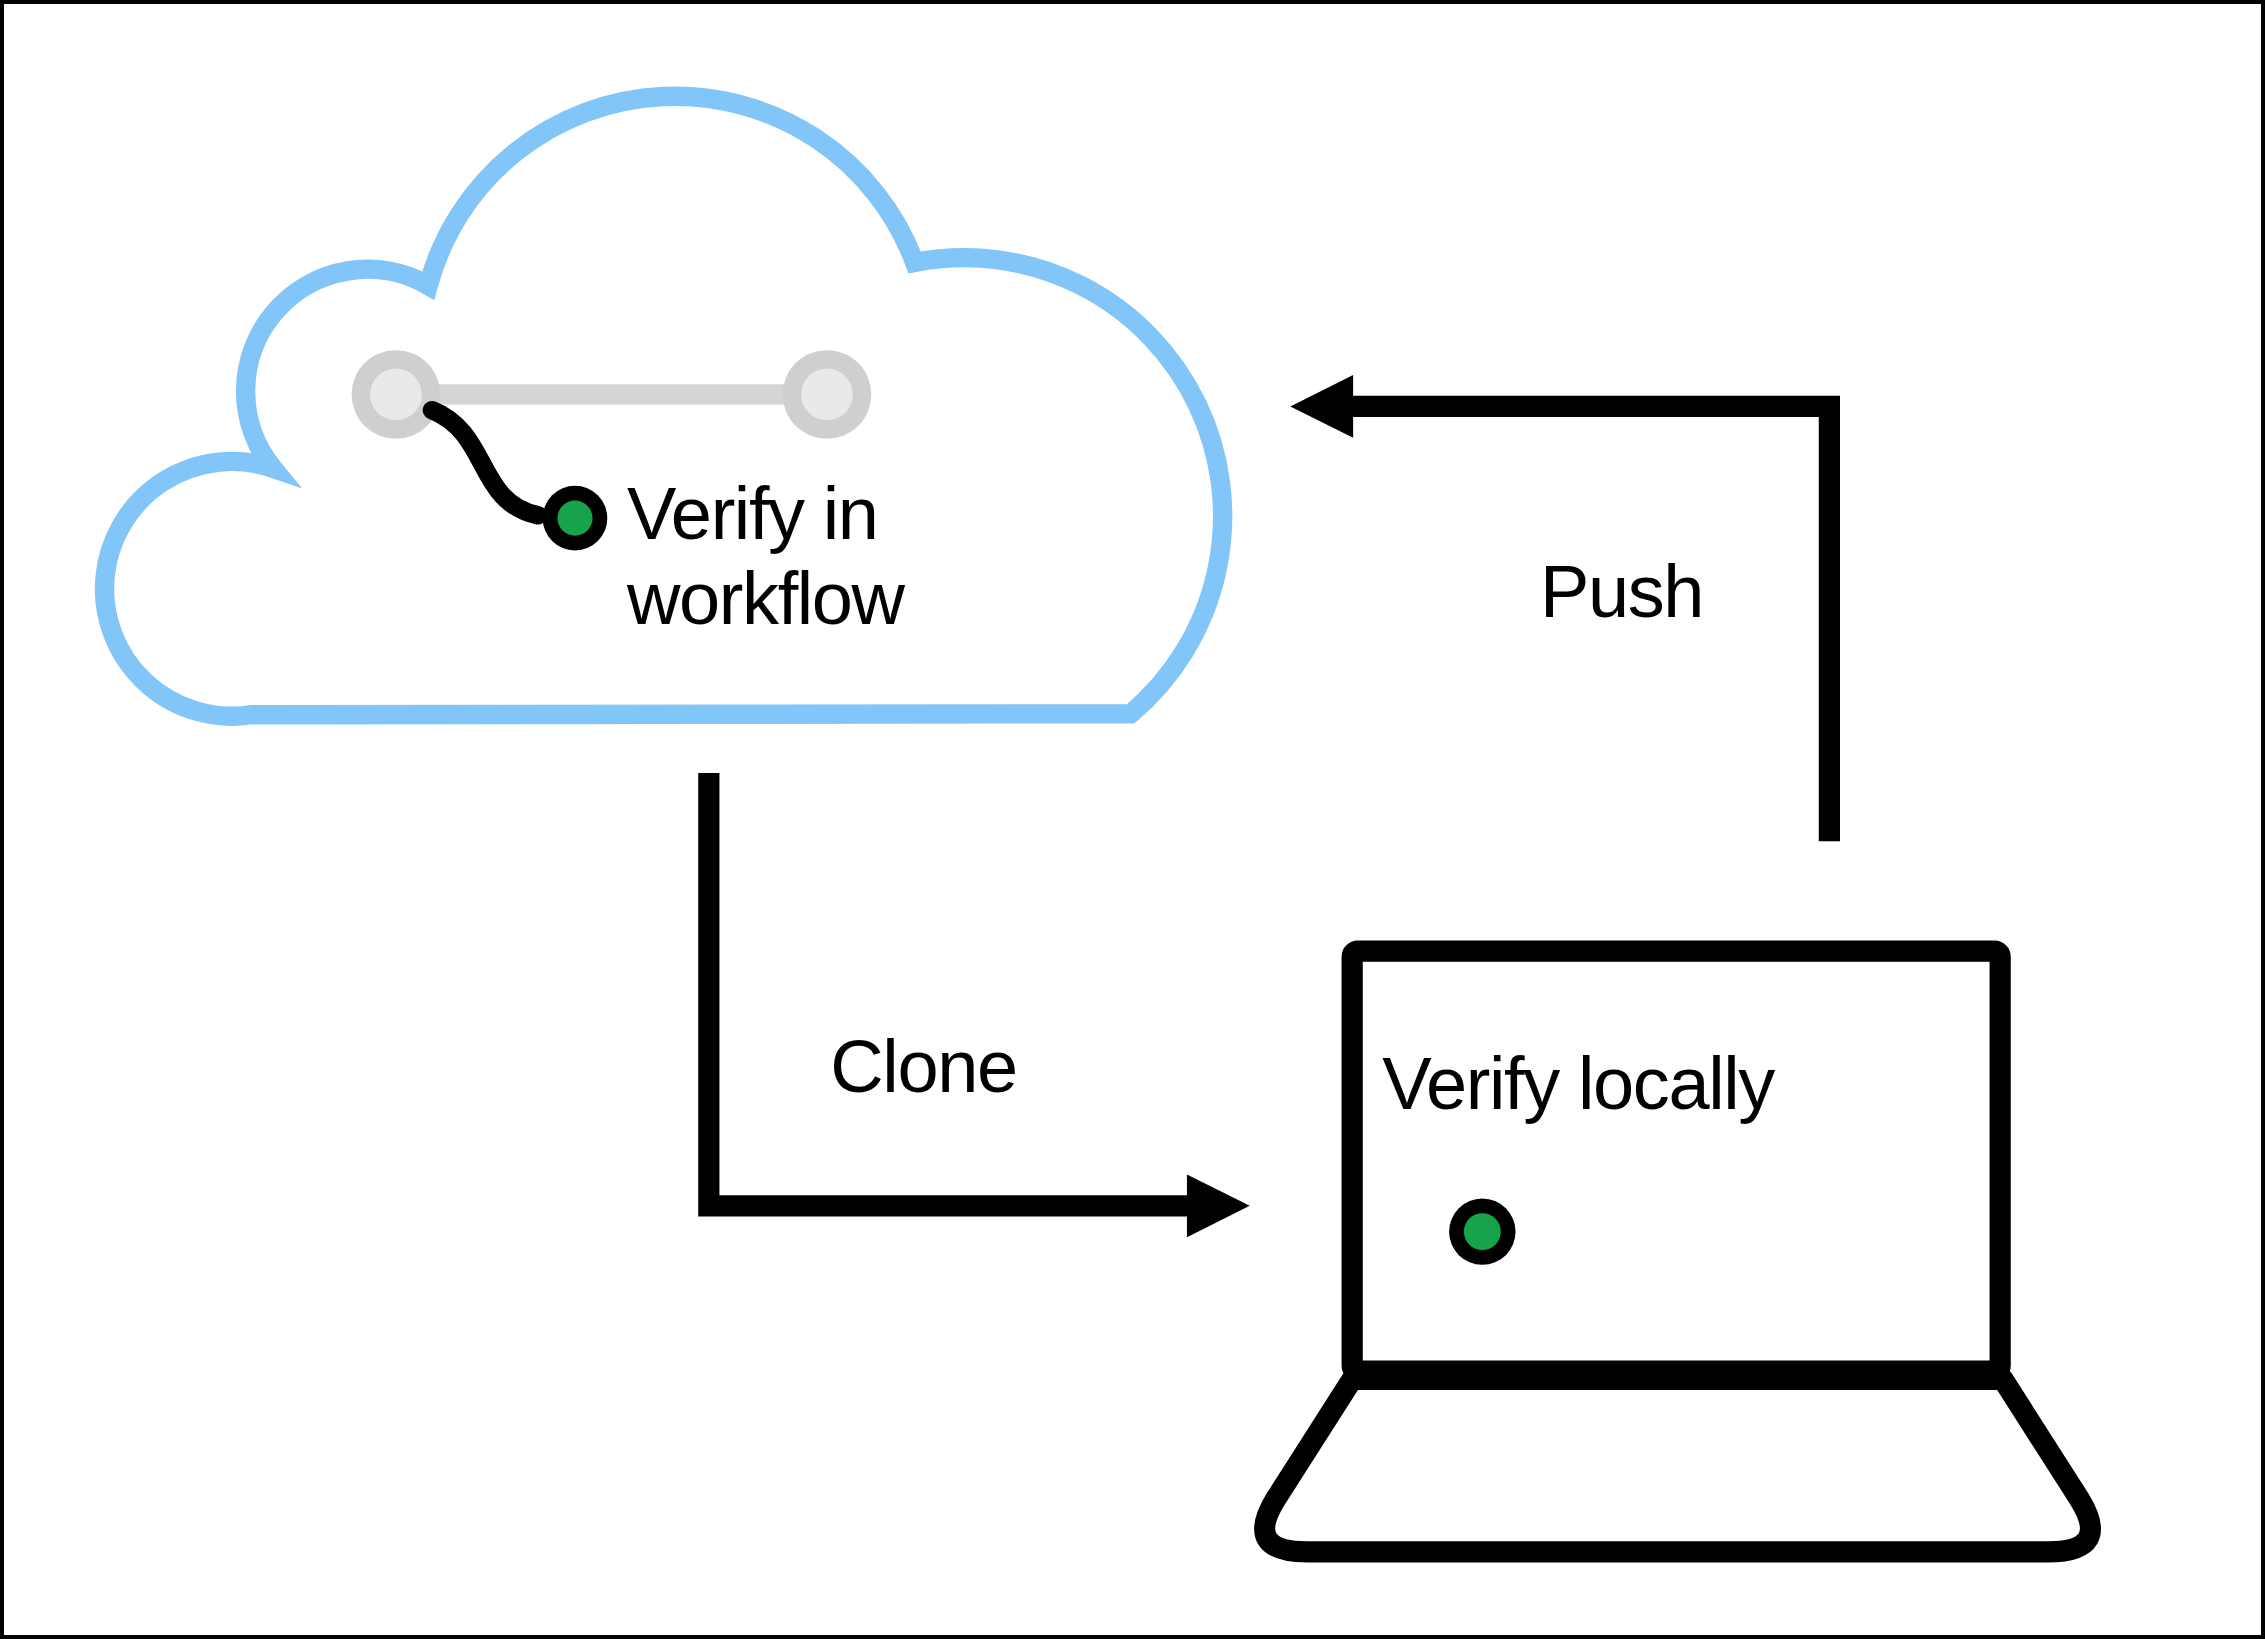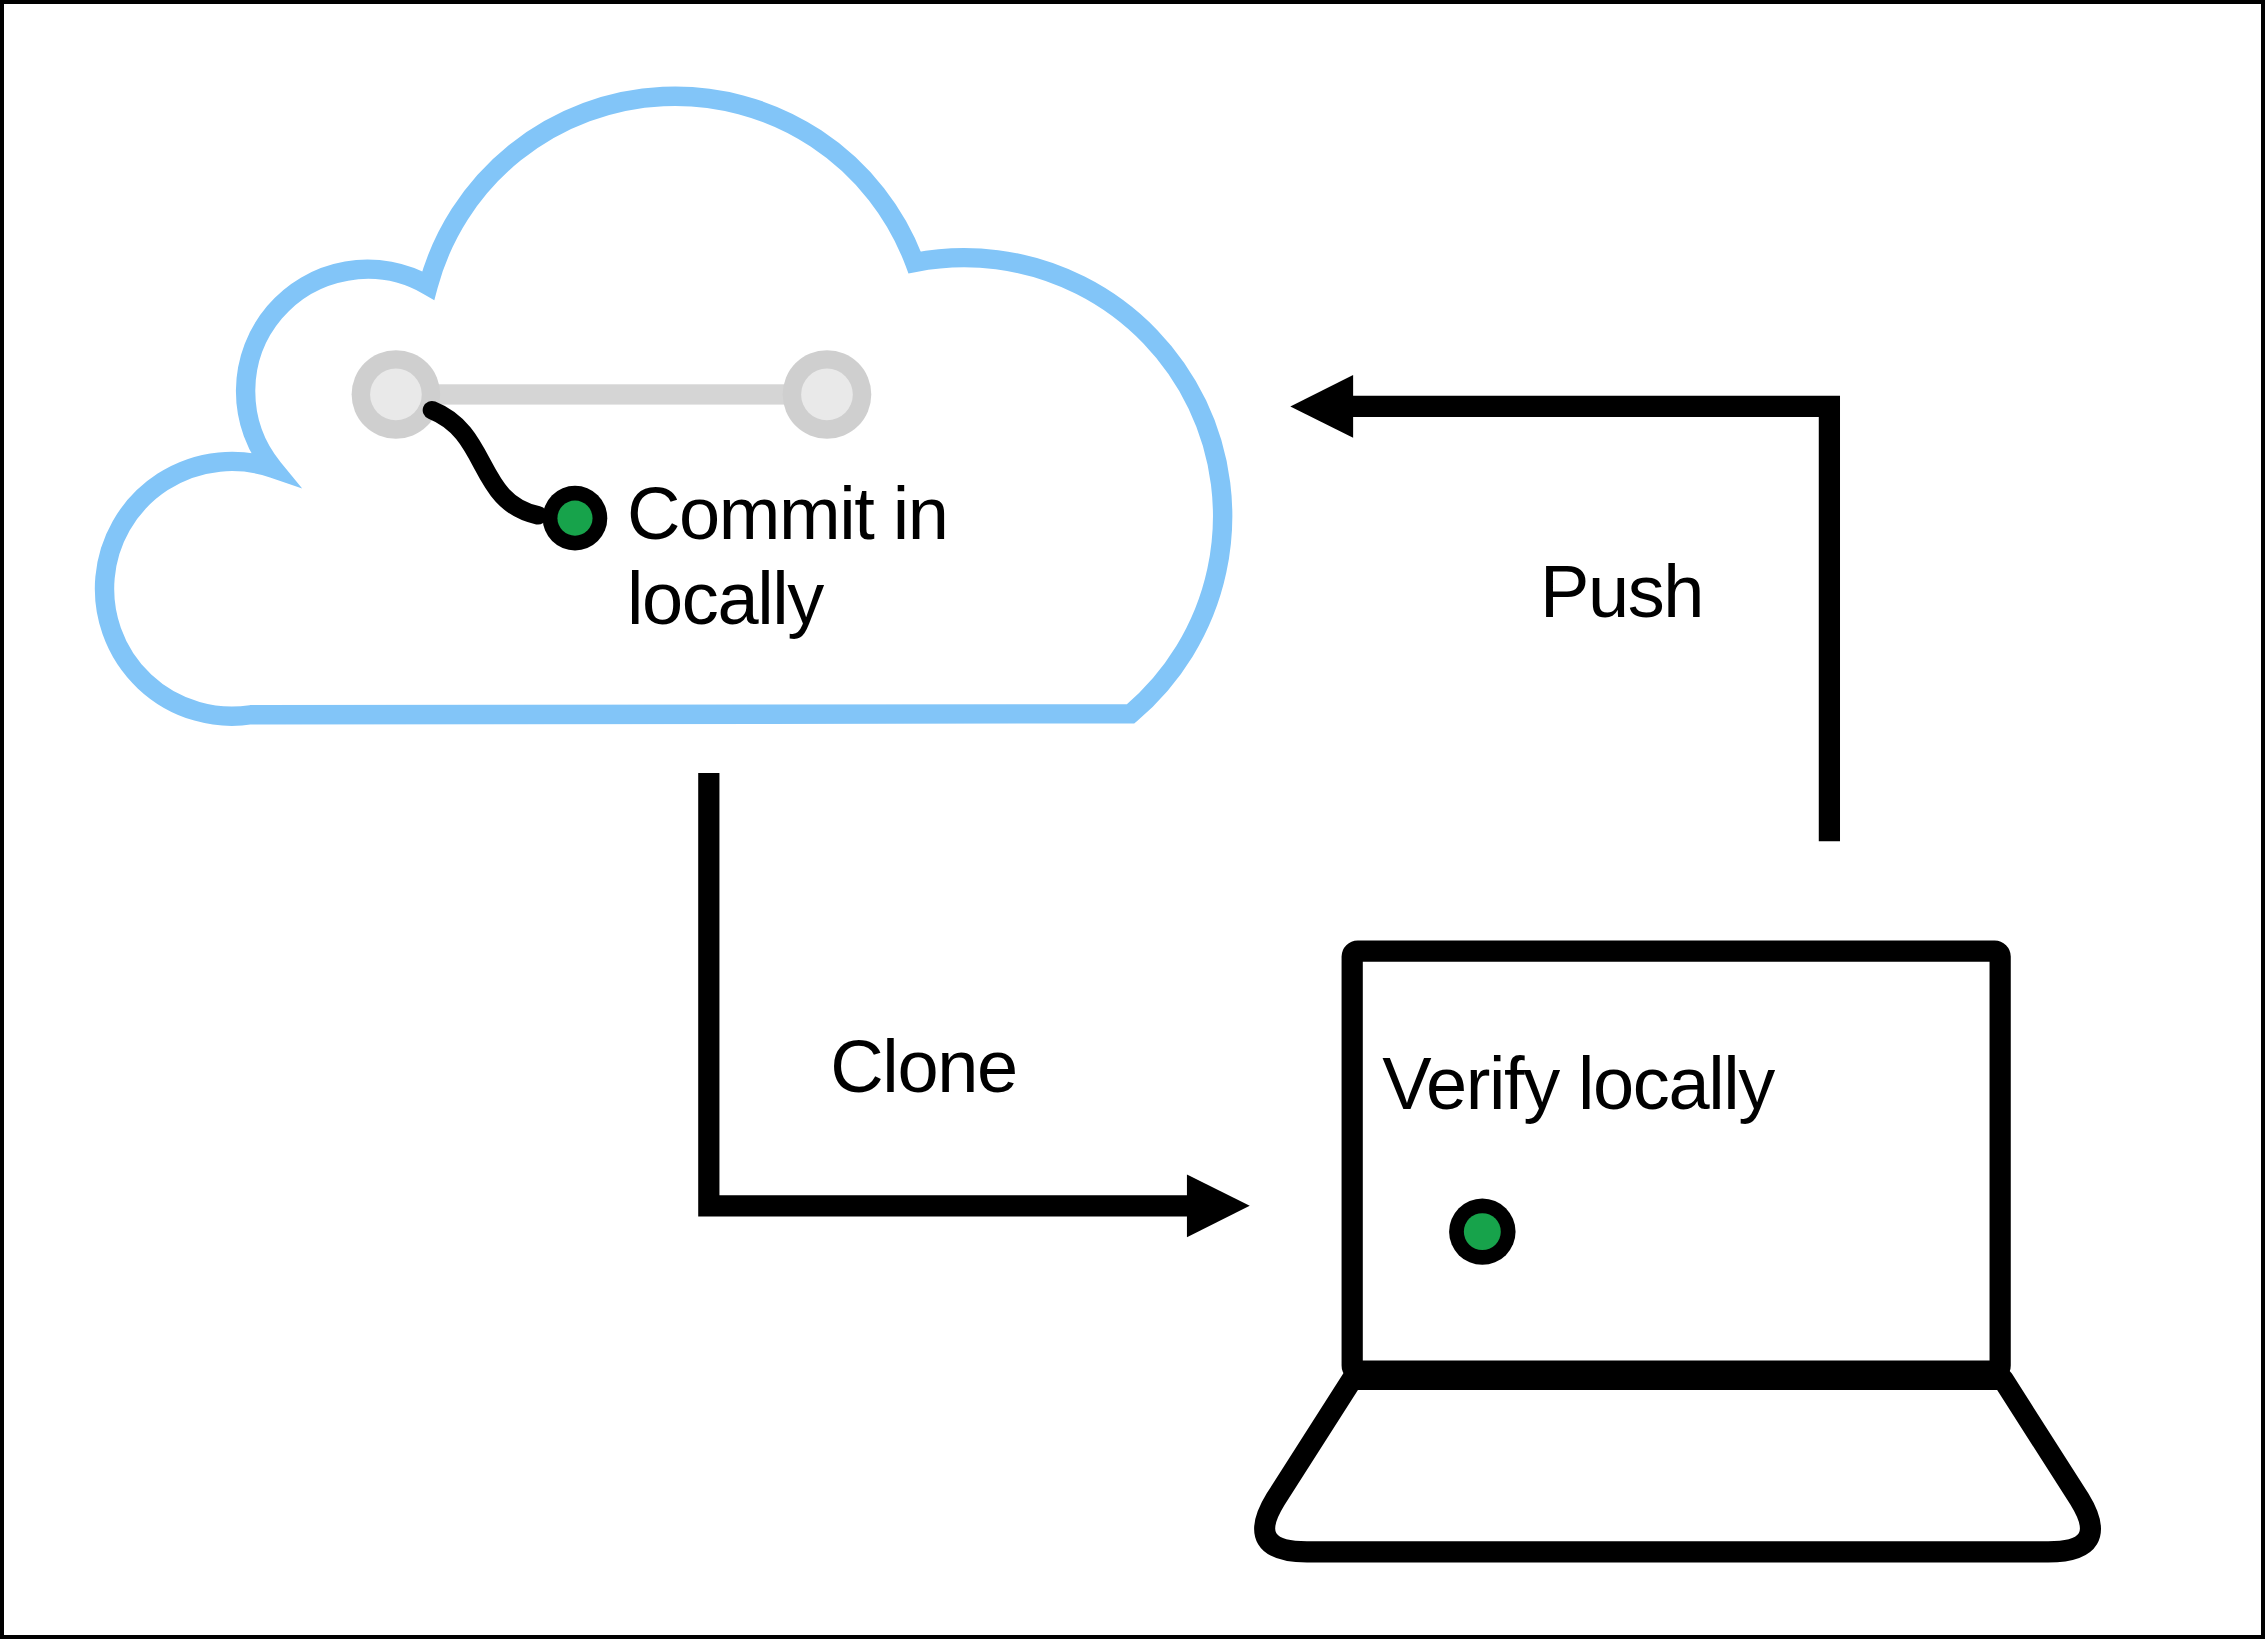--- a/index.html
+++ b/index.html
@@ -60,21 +60,21 @@
 
     <g>
       <path d="M 1459 1490 L 1376 1620 Q 1341 1677 1410 1677
                L 2213 1677 Q 2282 1677 2247 1620 L 2164 1490 Z" fill="#ffffff" stroke="#000000" stroke-width="23" stroke-linejoin="round"></path>
       <rect x="1459" y="1026" width="702" height="455" rx="6" fill="#ffffff" stroke="#000000" stroke-width="23"></rect>
       <circle cx="1600" cy="1330" r="36" fill="#000000"></circle>
       <circle cx="1600" cy="1330" r="20" fill="#17A34B"></circle>
     </g>
   </svg>
 
-  <div class="label" style="left:623px;top:467px;"><span>Commit in</span><br><span>locally</span></div>
+  <div class="label" style="left:623px;top:467px;"><span>Verify in</span><br><span>workflow</span></div>
 
   <div class="label centered" style="left:1432px;top:525px;width:371px;margin-top:20px;">Push</div>
 
   <div class="label centered" style="left:734px;top:1020px;width:371px;">Clone</div>
 
   <div class="label centered" style="left:1342px;top:1037px;width:464px;">Verify locally</div>
 
 
 </div>
 

